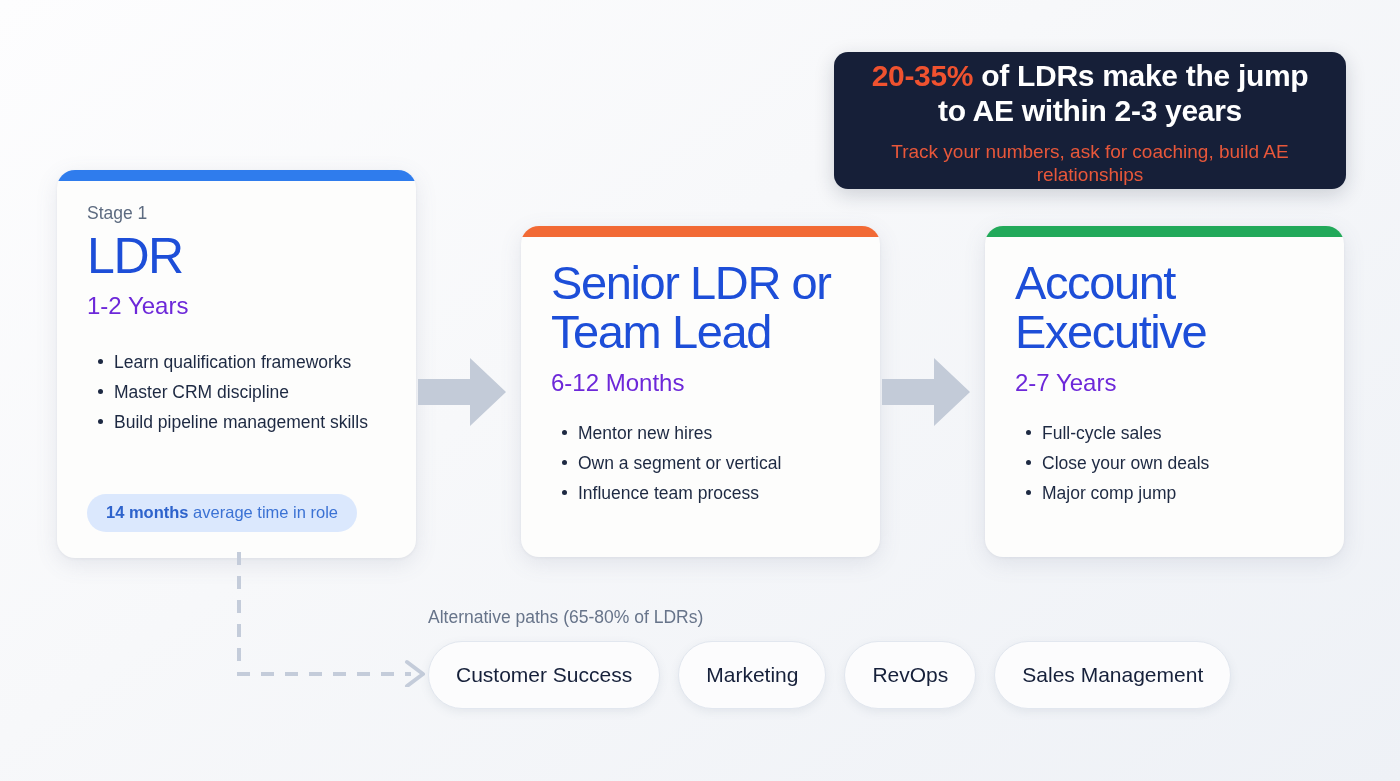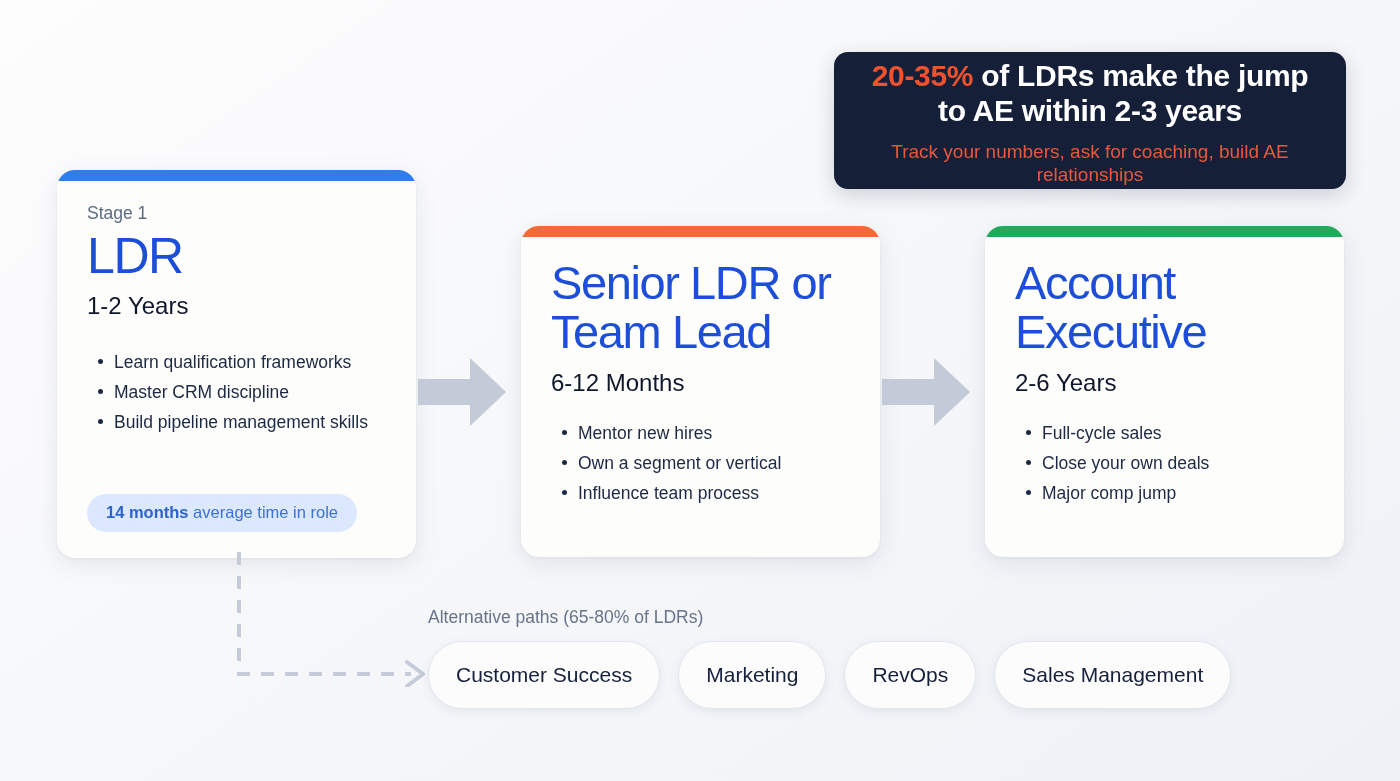--- a/index.html
+++ b/index.html
@@ -81,21 +81,21 @@
   .card-title {
     font-size: 47px;
     font-weight: normal;
     color: #1d4ed8;
     line-height: 1.04;
     letter-spacing: -1.4px;
   }
   .card.c1 .card-title { font-size: 50px; }
   .card-duration {
     font-size: 24px;
-    color: #0f172a;
+    color: #6d28d9;
     margin-top: 12px;
     line-height: 1.2;
   }
   .card.c1 .card-duration { margin-top: 10px; }
 
   .bullets {
     list-style: none;
     margin-top: 26px;
   }
   .card.c2 .bullets, .card.c3 .bullets { margin-top: 20px; padding-left: 27px; }
@@ -216,21 +216,21 @@
   <div class="arrow a2">
     <svg width="88" height="68" viewBox="0 0 88 68" aria-hidden="true">
       <path d="M0 21 H52 V0 L88 34 L52 68 V47 H0 Z" fill="#c3cbd8"></path>
     </svg>
   </div>
 
   <div class="card c3">
     <div class="card-accent" style="background:#22a95a"></div>
     <div class="card-body">
       <div class="card-title">Account Executive</div>
-      <div class="card-duration">2-6 Years</div>
+      <div class="card-duration">2-7 Years</div>
       <ul class="bullets">
         <li>Full-cycle sales</li>
         <li>Close your own deals</li>
         <li>Major comp jump</li>
       </ul>
     </div>
   </div>
 
   <div class="dashed-path">
     <svg width="210" height="135" viewBox="0 0 210 135" aria-hidden="true">

